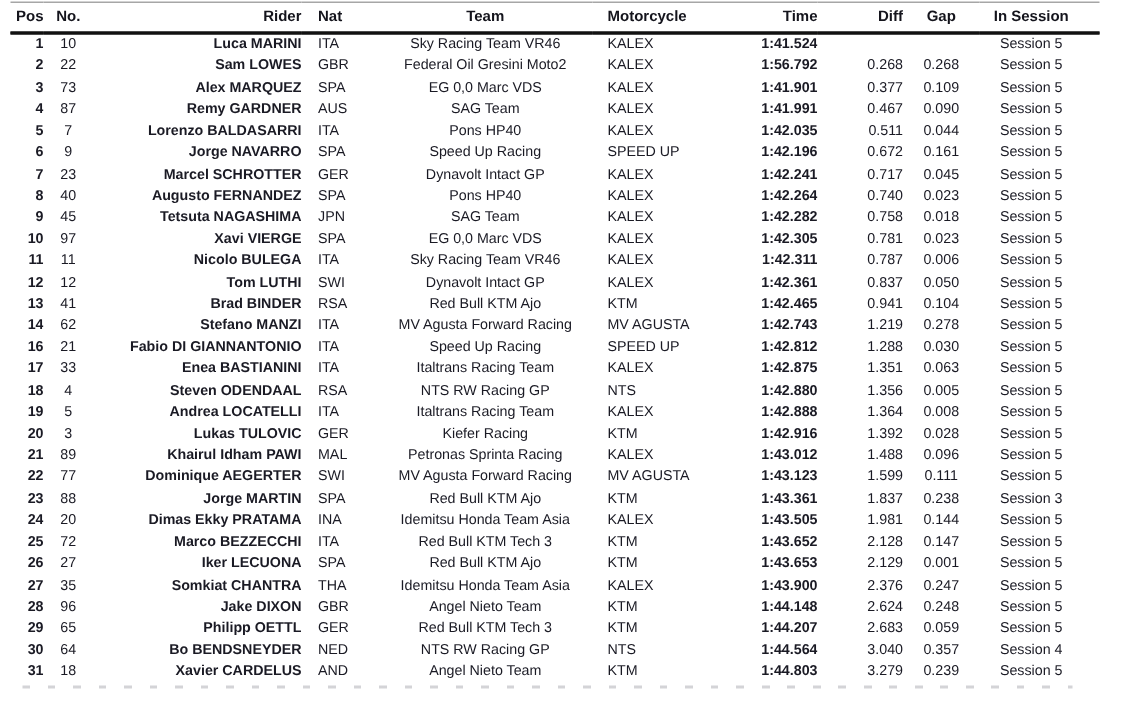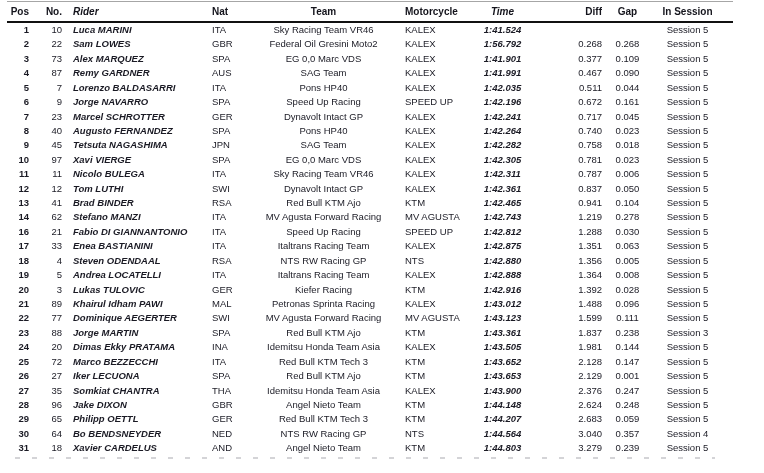--- a/index.html
+++ b/index.html
@@ -15,27 +15,27 @@
     font-size:10px;font-weight:bold;height:19px;vertical-align:middle;
     padding:0;white-space:nowrap;overflow:hidden;color:#14141c;
   }
   td{
     font-size:9.5px;font-weight:normal;height:14.42px;vertical-align:middle;
     padding:0;white-space:nowrap;overflow:hidden;line-height:14.42px;
   }
   
   .c-pos{text-align:right;}
   td.c-pos{font-weight:bold;}
-  .c-no{text-align:right;}
-  .c-rider{text-align:left;padding-left:11px;font-style:italic;}
+  .c-no{text-align:center;}
+  .c-rider{text-align:right;padding-left:11px;}
   td.c-rider{font-weight:bold;}
   .c-nat{text-align:left;padding-left:11px;margin-top:35px;}
   .c-team{text-align:center;padding-left:12px;}
   .c-moto{text-align:left;padding-left:10px;}
-  .c-time{text-align:center;font-style:italic;}
+  .c-time{text-align:right;}
   td.c-time{font-weight:bold;}
   .c-diff{text-align:right;}
   .c-gap{text-align:center;}
   .c-session{text-align:center;padding-right:11px;}
   
   .remnant{
     width:700px;height:2px;margin-top:1px;margin-left:8px;
     background:repeating-linear-gradient(90deg,#c9c9cd 0 5px,transparent 5px 17px);
     opacity:.8;
   }

